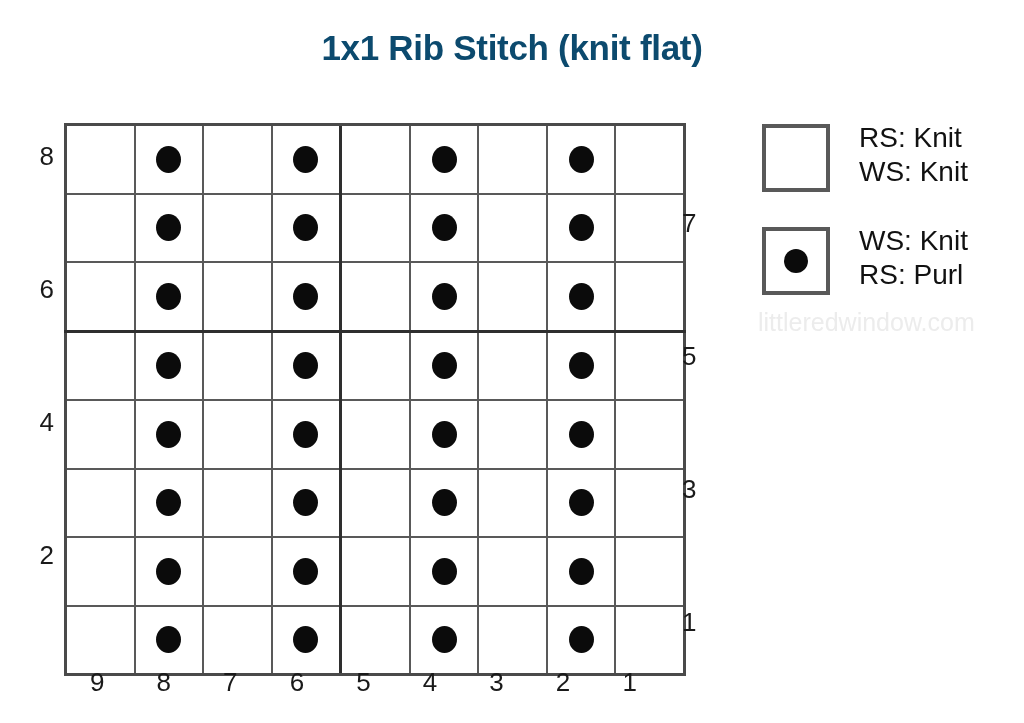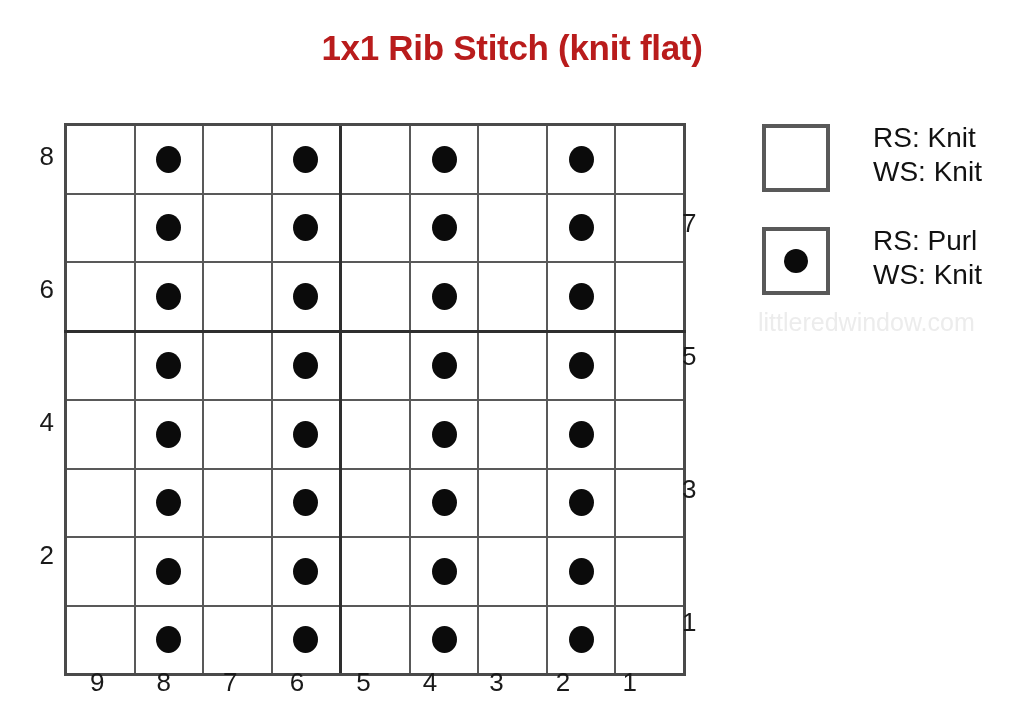--- a/index.html
+++ b/index.html
@@ -20,21 +20,21 @@
   
   #chart-title {
     position: absolute;
     left: 0;
     top: 28px;
     width: 1024px;
     text-align: center;
     font-size: 35px;
     font-weight: bold;
     letter-spacing: -0.3px;
-    color: #b91c1c;
+    color: #0c4a6e;
     white-space: nowrap;
   }
 
   
   #chart-area {
     position: absolute;
     left: 64px;
     top: 123px;
     width: 599px;
     height: 532px;
@@ -109,21 +109,21 @@
     border: 4px solid #595959;
     background: #ffffff;
     box-sizing: content-box;
   }
   .legend-swatch .purl-dot {
     width: 24px; height: 24px;
     margin-left: -12px; margin-top: -12px;
   }
   .legend-text {
     position: absolute;
-    left: 113px;
+    left: 99px;
     top: -1px;
     font-size: 28px;
     line-height: 34px;
     color: #111111;
     white-space: nowrap;
   }
 
   
   #watermark {
     position: absolute;
@@ -328,19 +328,19 @@
     <div class="legend-text">
       <div>RS: Knit</div>
       <div>WS: Knit</div>
     </div>
   </div>
   <div class="legend-row r1">
     <div class="legend-swatch">
       <span class="purl-dot"></span>
     </div>
     <div class="legend-text">
+      <div>WS: Knit</div>
       <div>RS: Purl</div>
-      <div>WS: Knit</div>
     </div>
   </div>
 </div>
 
 <div id="watermark">littleredwindow.com</div>
 
 </body></html>

